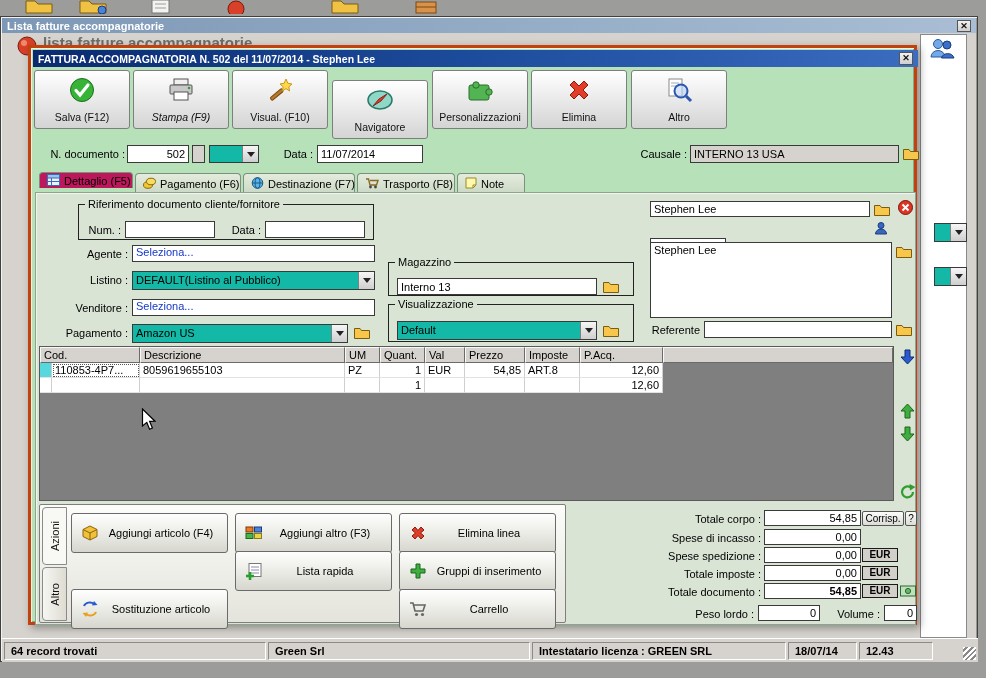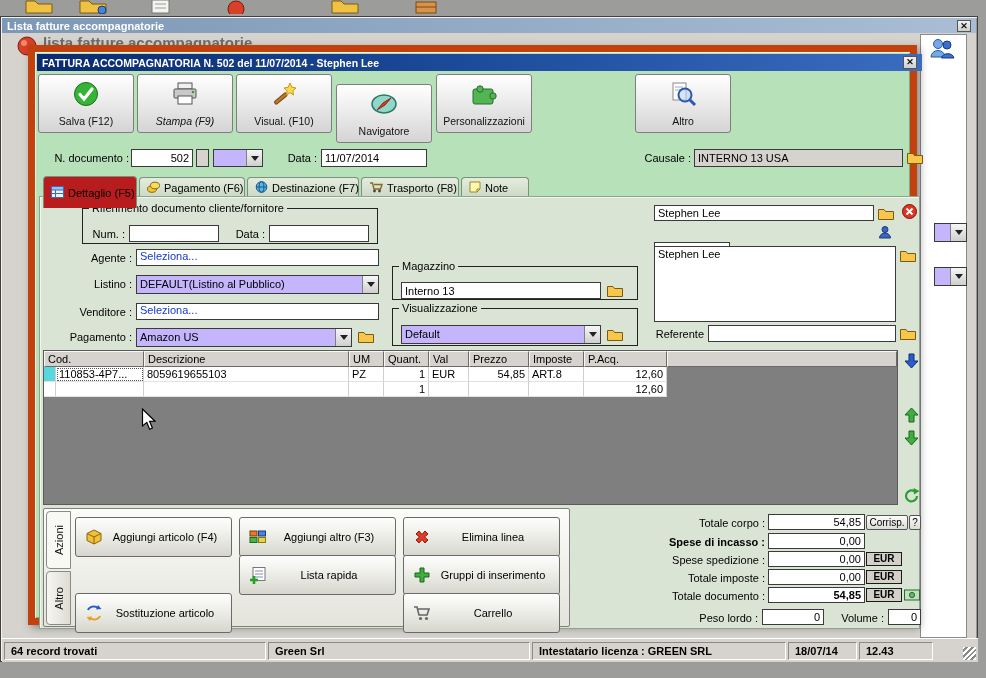--- a/index.html
+++ b/index.html
@@ -8,46 +8,46 @@
   .abs { position:absolute; }
   .win { background:#d6d3ce; border:1px solid #404040;
          box-shadow: inset 1px 1px 0 #f4f2ee, inset -1px -1px 0 #9a968e; }
   .titlebar-inactive { background:linear-gradient(90deg,#7d98b6,#a9bed4); color:#fff;
          font-weight:bold; font-size:11px; display:flex; align-items:center; padding:0 5px; }
   .titlebar-active { background:linear-gradient(90deg,#0a2a70,#1d4c9c,#3a6cc0); color:#fff;
          font-weight:bold; font-size:10.5px; display:flex; align-items:center; padding:0 5px; }
   .closebtn { width:14px; height:13px; background:linear-gradient(#f2f2f2,#cfcfcf);
          border:1px solid #555; color:#111; font-size:9px; line-height:11px; text-align:center;
          font-weight:bold; margin-left:auto; }
-  .dialog { background:#b7e1b9; border:7px solid #c2410c;
+  .dialog { background:#b7e1b9; border:3px solid #c2410c;
          box-shadow: inset 1px 1px 0 #e8f4e8, inset -1px -1px 0 #86a886, 3px 3px 8px rgba(0,0,0,.35);
          z-index:10; }
   .toolbtn { position:absolute; width:96px; height:59px; border:1px solid #7e7e7e; border-radius:3px;
          background:linear-gradient(#ffffff,#ececec 45%,#d4d4d4); display:flex; flex-direction:column;
          align-items:center; }
   .toolbtn .ticon { margin-top:5px; height:28px; display:flex; align-items:center; }
   .toolbtn .tlbl { font-size:10.5px; color:#111; margin-top:auto; padding-bottom:5px; white-space:nowrap; }
   .flabel { position:absolute; font-size:11px; color:#000; text-align:right; white-space:nowrap; }
   .tinput { position:absolute; border:1px solid #3a3a3a; background:#fff;
          font:11px "Liberation Sans",sans-serif; padding:0 3px; color:#000; }
   .tinput.right { text-align:right; }
   .tinput.gray { background:#d6d3ce; }
-  .combo { position:absolute; border:1px solid #3a3a3a; background:#c4b5fd; display:flex; align-items:stretch;
+  .combo { position:absolute; border:1px solid #3a3a3a; background:#14b8a6; display:flex; align-items:stretch;
          font-size:11px; }
   .combo .cval { flex:1; padding:1.5px 3px; overflow:hidden; white-space:nowrap; }
   .combo .carrow { width:16px; background:linear-gradient(#f6f6f6,#cfcfcf); border-left:1px solid #808080;
          display:flex; align-items:flex-start; justify-content:center; }
   .carrow::after { content:""; border:4px solid transparent; border-top:5px solid #222; margin-top:6px; }
   .link { color:#1538c8; }
   fieldset.grp { position:absolute; border:1px solid #222; padding:0; margin:0; }
   .grp legend { font:11px "Liberation Sans",sans-serif; margin-left:6px; padding:0 3px; }
   .tab { position:absolute; height:20px; border:1px solid #7d8f7d; border-bottom:none;
          border-radius:4px 4px 0 0; background:linear-gradient(#e4ecdd,#ccd9c6); font-size:11px;
          display:flex; align-items:center; gap:4px; padding:0 7px; white-space:nowrap; }
-  .tab.active { background:#b91c1c; height:32px; top:124px !important; z-index:3; font-weight:normal; }
+  .tab.active { background:#be185d; height:16px; top:124px !important; z-index:3; font-weight:normal; }
   .panel { position:absolute; background:#dae4d5; border:1px solid #8fa48f;
          box-shadow: inset 1px 1px 0 #f0f6ee; }
   .ghrow { display:flex; height:16px; }
   .gh { background:#d6d3ce; border-top:1px solid #f8f8f8; border-left:1px solid #f8f8f8;
         border-right:1px solid #6a6a6a; border-bottom:1px solid #6a6a6a; font-size:11px;
         padding:0 3px; line-height:14px; white-space:nowrap; overflow:hidden; }
   .grow { display:flex; height:15px; }
   .gc { background:#fff; border-right:1px solid #cfcfcf; border-bottom:1px solid #e2e2e2;
         font-size:11px; line-height:14px; padding:0 3px; white-space:nowrap; overflow:hidden; }
   .gc.num { text-align:right; }
@@ -203,20 +203,28 @@
   <div class="toolbtn" style="left:401px;top:22px;">
     <span class="ticon">
         <svg width="28" height="26">
           <rect x="3" y="8" width="20" height="15" rx="2" fill="#52b452" stroke="#2a6e2a"></rect>
           <circle cx="10" cy="8" r="3.2" fill="#52b452" stroke="#2a6e2a"></circle>
           <circle cx="23" cy="15" r="3.2" fill="#52b452" stroke="#2a6e2a"></circle>
         </svg>
       </span>
     <span class="tlbl">Personalizzazioni</span>
   </div>
+  <div class="toolbtn" style="left:500px;top:22px;">
+    <span class="ticon">
+        <svg width="26" height="26">
+          <path d="M4 8 L8 4 13 9 18 4 22 8 17 13 22 18 18 22 13 17 8 22 4 18 9 13 z" fill="#e23c28" stroke="#8a1a0c"></path>
+        </svg>
+      </span>
+    <span class="tlbl">Elimina</span>
+  </div>
   <div class="toolbtn" style="left:600px;top:22px;">
     <span class="ticon">
         <svg width="28" height="26">
           <rect x="4" y="2" width="13" height="17" fill="#fff" stroke="#8a8a8a"></rect>
           <line x1="6" y1="6" x2="14" y2="6" stroke="#9aa8c8"></line>
           <line x1="6" y1="9" x2="14" y2="9" stroke="#9aa8c8"></line>
           <circle cx="16" cy="14" r="6.5" fill="#bcd4f6" fill-opacity=".6" stroke="#2a58b0" stroke-width="2"></circle>
           <line x1="21" y1="19" x2="26" y2="24" stroke="#2a58b0" stroke-width="3"></line>
         </svg>
       </span>
@@ -516,21 +524,21 @@
           </span>
         <span class="albl">Carrello</span>
       </div>
     </div>
 
     <span class="tlab" style="left:560px;top:320px;width:165px;">Totale corpo :</span>
     <input class="tinput right" style="left: 728px; top: 317px; width: 97px; height: 16px;" value="54,85">
     <span class="smallbtn" style="left:826px;top:318px;width:42px;height:15px;">Corrisp.</span>
     <span class="smallbtn" style="left:869px;top:318px;width:12px;height:15px;">?</span>
 
-    <span class="tlab" style="left:560px;top:339px;width:165px;font-weight:bold;">Spese di incasso :</span>
+    <span class="tlab" style="left:560px;top:339px;width:165px;">Spese di incasso :</span>
     <input class="tinput right" style="left: 728px; top: 336px; width: 97px; height: 16px;" value="0,00">
 
     <span class="tlab" style="left:560px;top:357px;width:165px;">Spese spedizione :</span>
     <input class="tinput right" style="left: 728px; top: 354px; width: 97px; height: 16px;" value="0,00">
     <span class="eurbox" style="left:826px;top:355px;width:36px;height:14px;">EUR</span>
 
     <span class="tlab" style="left:560px;top:375px;width:165px;">Totale imposte :</span>
     <input class="tinput right" style="left: 728px; top: 372px; width: 97px; height: 16px;" value="0,00">
     <span class="eurbox" style="left:826px;top:373px;width:36px;height:14px;">EUR</span>
 

